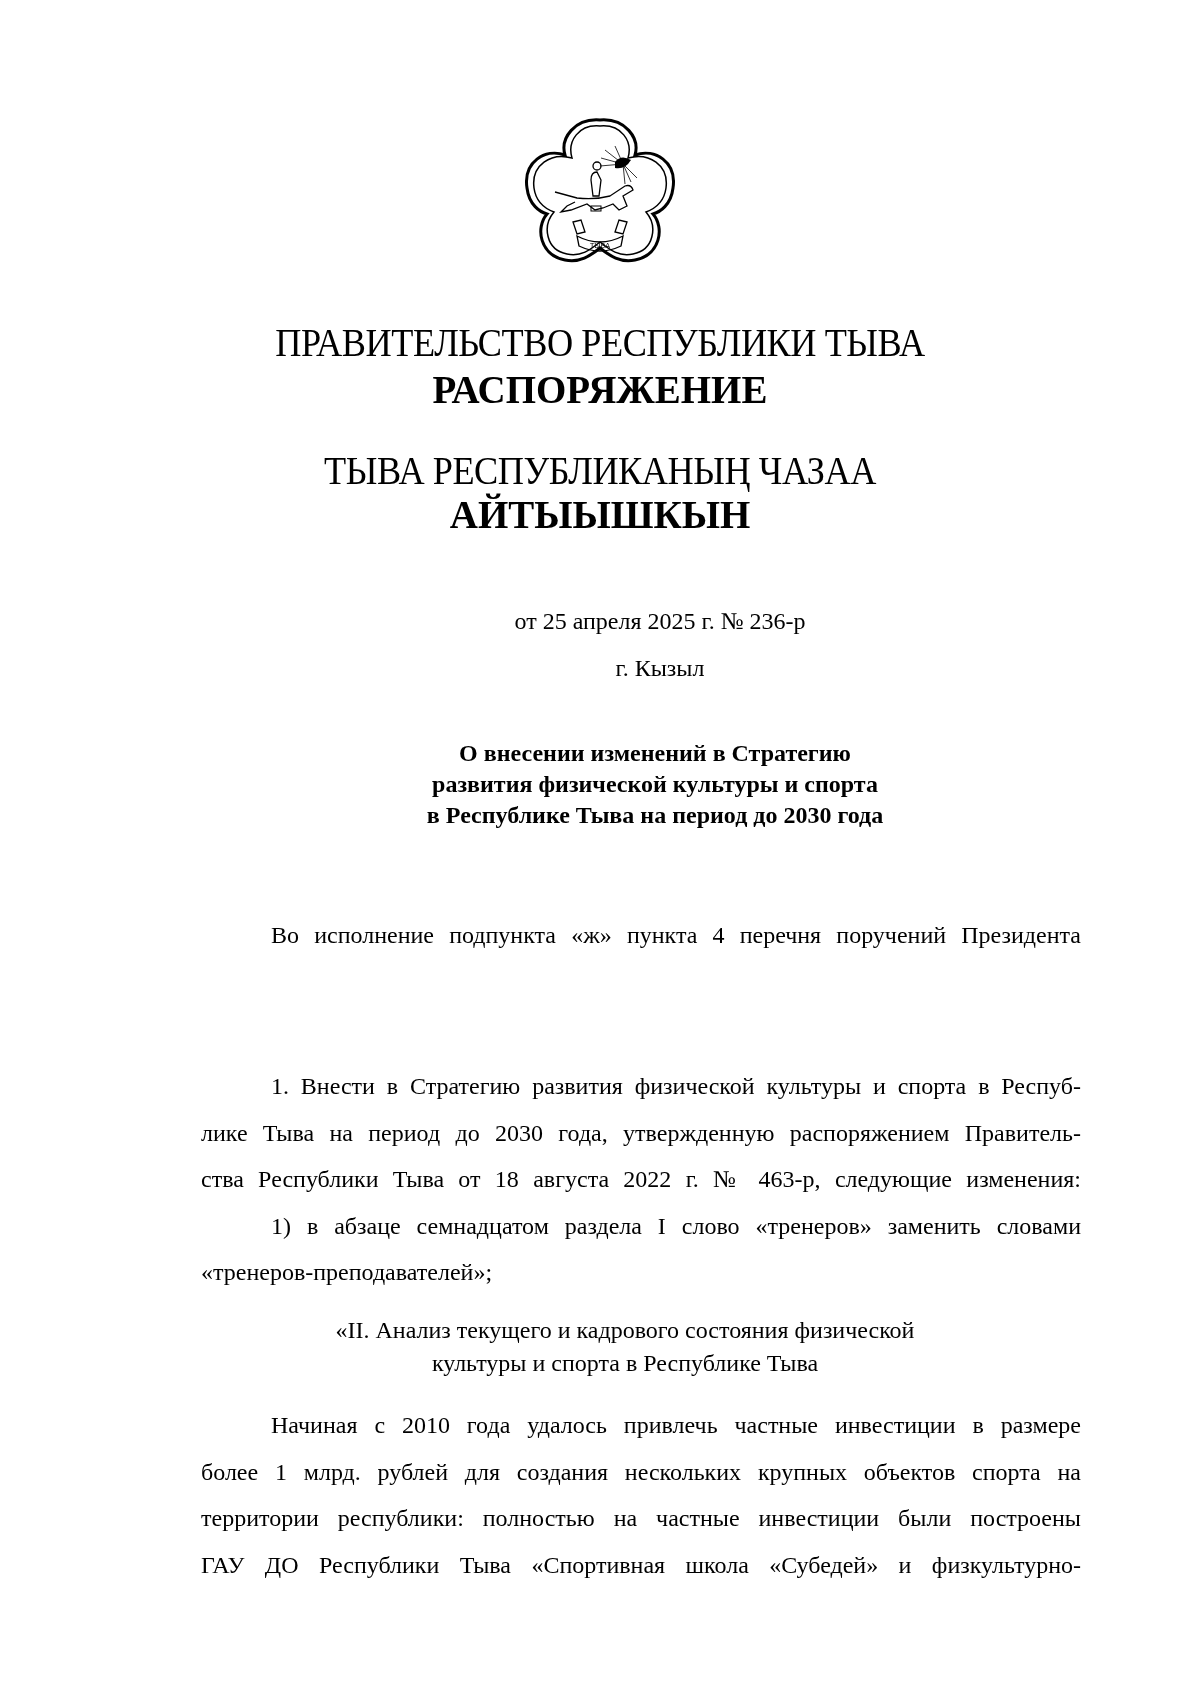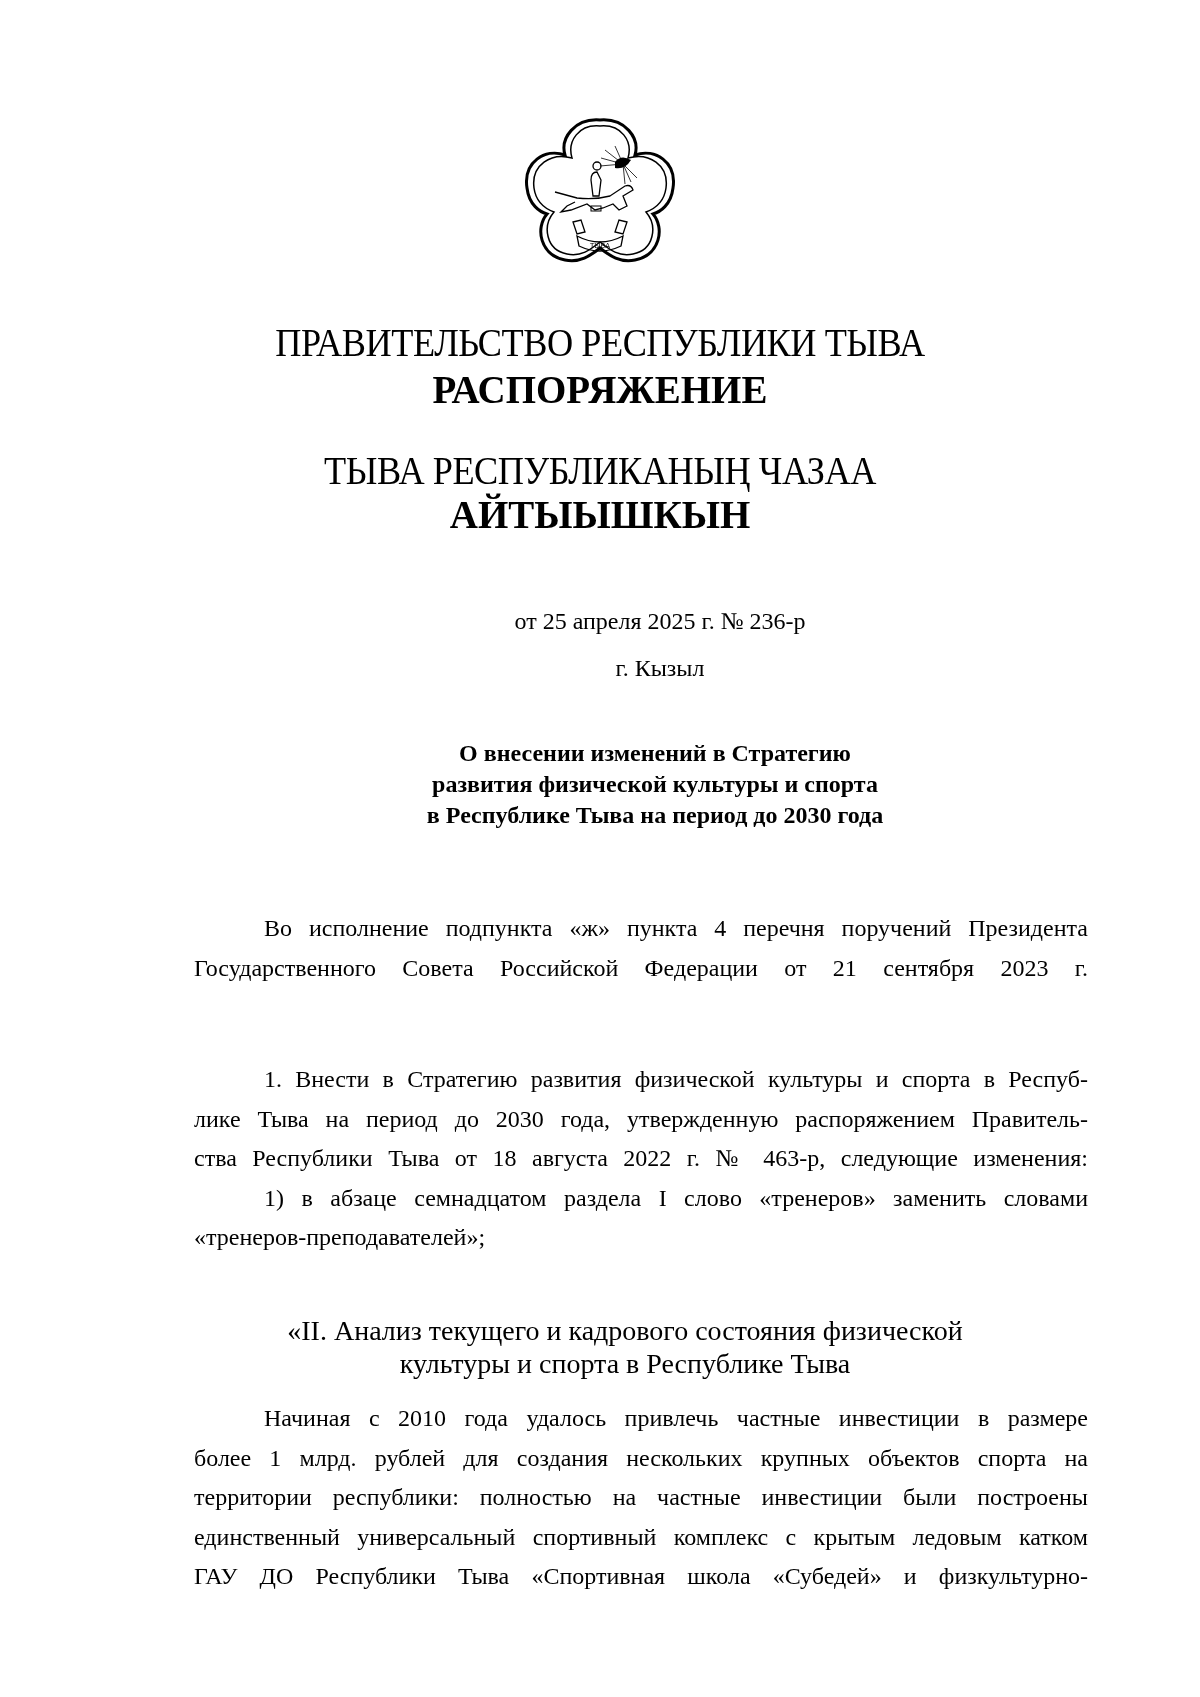--- a/index.html
+++ b/index.html
@@ -80,33 +80,33 @@
     }
     .body-text {
       position: absolute;
       left: 186px;
       width: 910px;
       font-size: 24px;
       line-height: 31.5px;
       text-align: justify;
     }
     .body-text p {
-      margin: 8px;
+      margin: 15px;
     }
     .indent {
       text-indent: 70px;
     }
     .justify-last {
       text-align-last: justify;
     }
     .p1 { top: 905px; }
     .p2 { top: 1056px; }
     .section-head {
       top: 1314px;
-      font-size: 28px;
+      font-size: 24px;
       line-height: 33px;
       left: 0;
     }
     .p3 { top: 1395px; }
   </style>
 </head>
 <body>
 
 <div class="page">
 
@@ -154,37 +154,35 @@
   <div class="center city">г. Кызыл</div>
 
   <div class="center title-block">
     <div>О внесении изменений в Стратегию</div>
     <div>развития физической культуры и спорта</div>
     <div>в Республике Тыва на период до 2030 года</div>
   </div>
 
   <div class="body-text p1">
     <p class="justify-last indent">Во исполнение подпункта «ж» пункта 4 перечня поручений Президента</p>
-    <p class="justify-last">Государственного Совета Российской Федерации от 21 сентября 2023 г.</p>
   </div>
 
   <div class="body-text p2">
     <p class="justify-last indent">1. Внести в Стратегию развития физической культуры и спорта в Респуб-</p>
     <p class="justify-last">лике Тыва на период до 2030 года, утвержденную распоряжением Правитель-</p>
     <p class="justify-last">ства Республики Тыва от 18 августа 2022 г. № 463-р, следующие изменения:</p>
     <p class="justify-last indent">1) в абзаце семнадцатом раздела I слово «тренеров» заменить словами</p>
     <p>«тренеров-преподавателей»;</p>
   </div>
 
   <div class="center section-head">
     <div style="padding-left:50px">«II. Анализ текущего и кадрового состояния физической</div>
     <div style="padding-left:50px">культуры и спорта в Республике Тыва</div>
   </div>
 
   <div class="body-text p3">
     <p class="justify-last indent">Начиная с 2010 года удалось привлечь частные инвестиции в размере</p>
     <p class="justify-last">более 1 млрд. рублей для создания нескольких крупных объектов спорта на</p>
     <p class="justify-last">территории республики: полностью на частные инвестиции были построены</p>
-    <p class="justify-last">единственный универсальный спортивный комплекс с крытым ледовым катком</p>
     <p class="justify-last">ГАУ ДО Республики Тыва «Спортивная школа «Субедей» и физкультурно-</p>
   </div>
 
 </div>
 
 </body></html>

